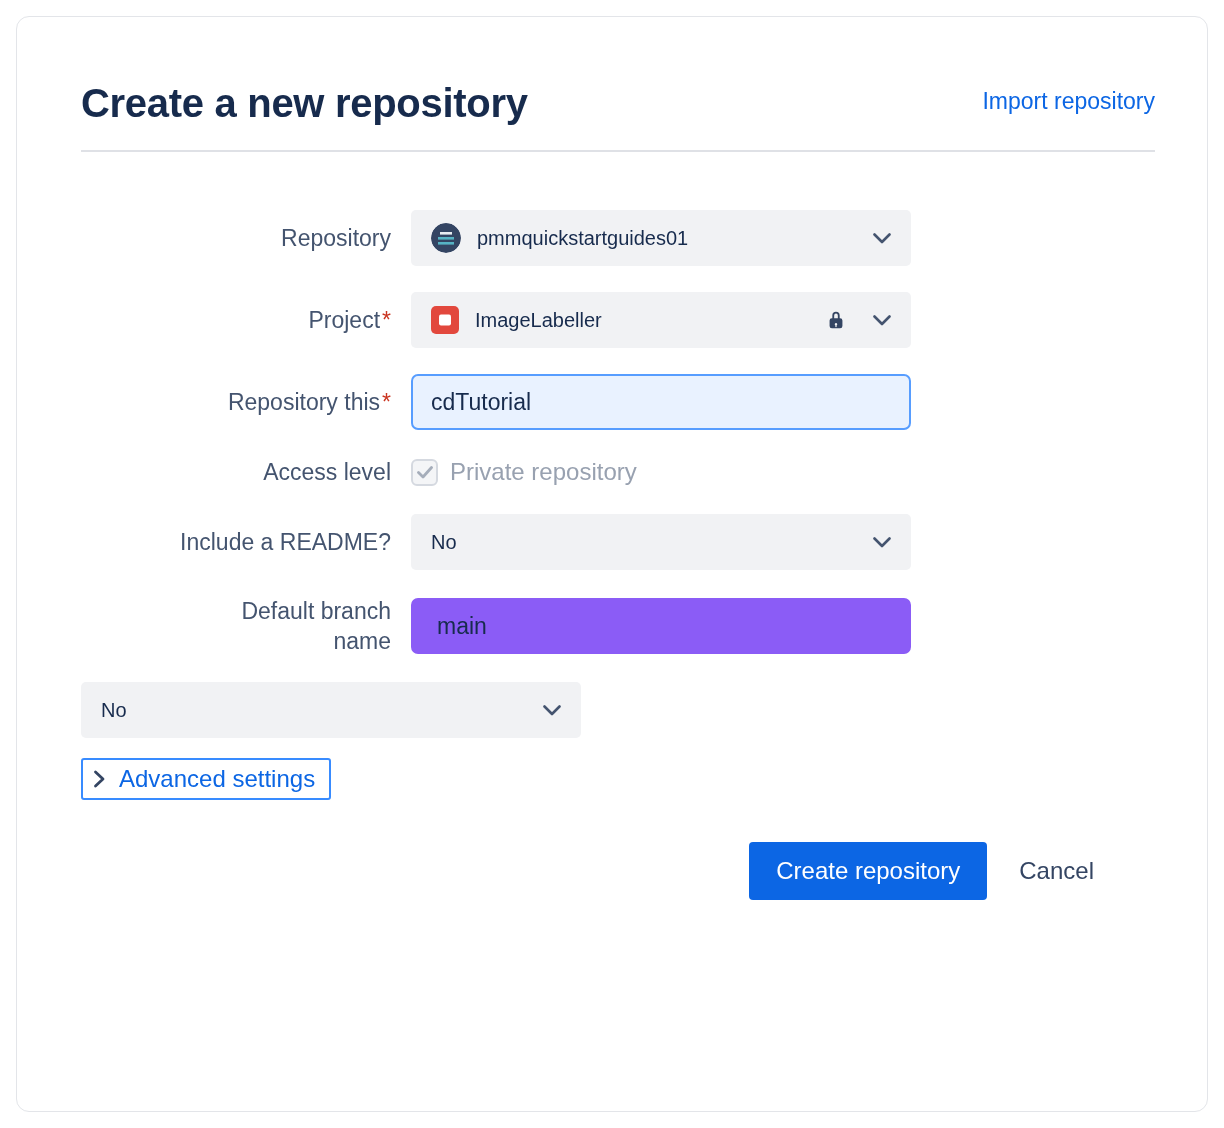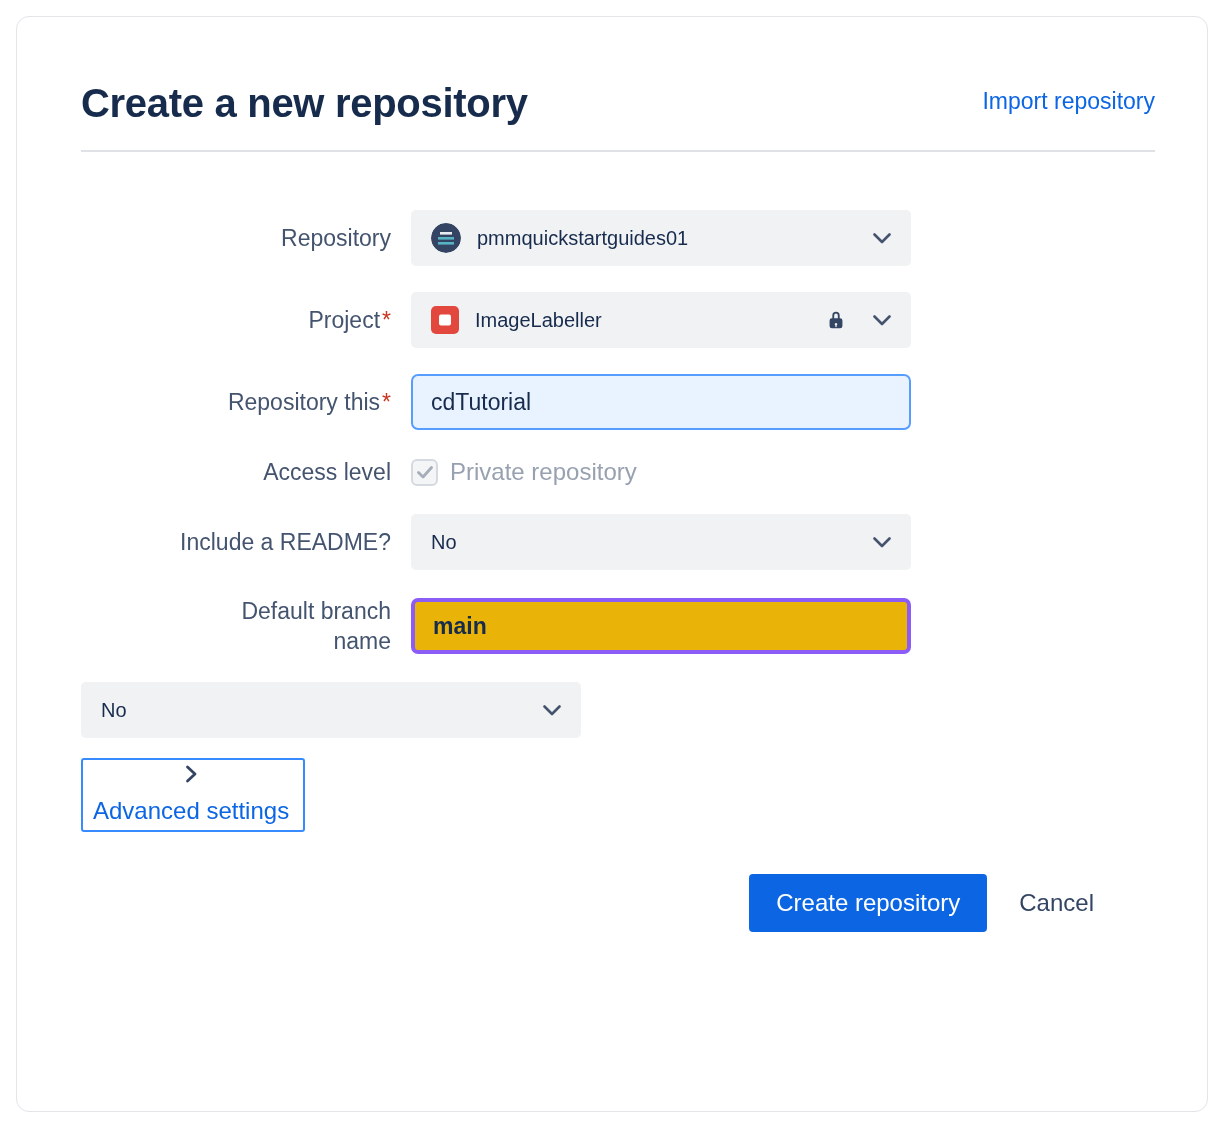--- a/index.html
+++ b/index.html
@@ -50,41 +50,41 @@
   .proj-icon { margin-right:16px; }
   .lock-wrap { margin-left:auto; }
   .lock-wrap + .chevron { margin-left:26px; }
 
   .text-input {
     width:500px; height:56px; border-radius:7px;
     font-size:23px; padding:0 18px; font-family:inherit; color:#172B4D;
     outline:none;
   }
   .input-focused { background:#E9F2FF; border:2px solid #579DFF; }
-  .input-normal  { background:#eab308; border:4px solid #8b5cf6;font-weight:bold; }
+  .input-normal  { background:#8b5cf6; border:8px solid #8b5cf6; }
 
   .checkbox-line { display:flex; align-items:center; gap:12px; height:32px; }
   .checkbox {
     width:27px; height:27px; border-radius:6px;
     background:#F4F5F7; border:2px solid #D5D9E0;
     display:flex; align-items:center; justify-content:center;
     cursor:default;
   }
   .checkbox-label { font-size:24px; color:#98A1B0; }
   .help-text {
     font-size:23px; color:#596579; line-height:40px;
     width:676px; margin:18px 0 0 40px;
   }
 
   .advanced {
     display:inline-flex; align-items:center; gap:14px;
     border:2px solid #388BFF; border-radius:3px;
     padding:5px 14px 5px 10px; margin-top:20px;
     background:#ffffff; cursor:pointer;
-    font-size:24px; color:#0C66E4; font-weight:500; font-family:inherit;flex-direction:column;
+    font-size:24px; color:#0C66E4; font-weight:500; font-family:inherit;
   }
 
   .actions {
     display:flex; justify-content:flex-end; align-items:center;
     gap:24px; margin-top:42px; padding-right:53px;
   }
   .btn-primary {
     background:#0C66E4; color:#ffffff;
     font-size:24px; font-weight:500; font-family:inherit;
     border:none; border-radius:4px; height:58px; padding:0 27px; cursor:pointer;

